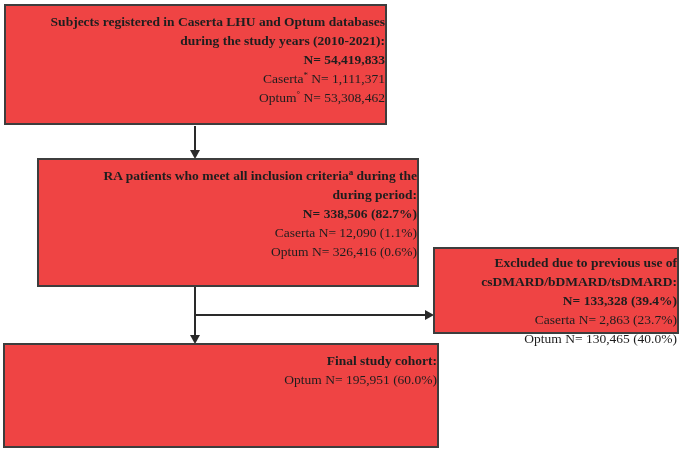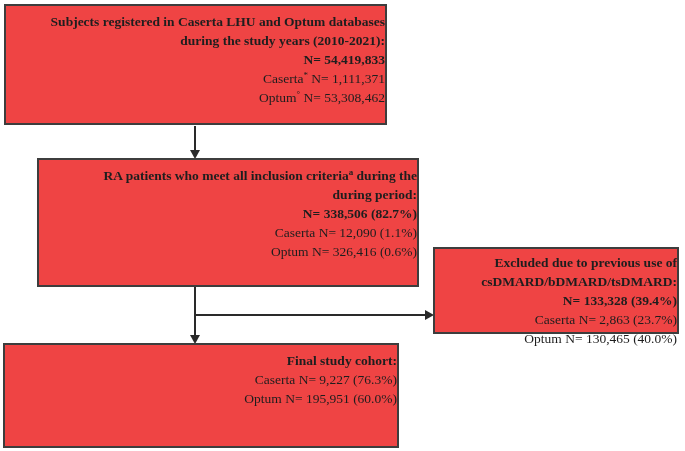--- a/index.html
+++ b/index.html
@@ -26,21 +26,21 @@
   }
   .fbox .b { font-weight: bold; }
   sup {
     font-size: 9px;
     line-height: 0;
     vertical-align: super;
   }
   #box-registered { left: 4px;   top: 4px;   width: 383px; height: 121px; padding-top: 6px; }
   #box-inclusion  { left: 5px;   top: 158px; width: 382px; height: 129px; padding-top: 6px; margin-left: 32px; }
   #box-excluded   { left: 433px; top: 247px; width: 246px; height: 87px; padding-top: 4px; }
-  #box-final      { left: 3px;   top: 343px; width: 396px; height: 105px; padding-top: 6px; }
+  #box-final      { left: 3px;   top: 343px; width: 436px; height: 105px; padding-top: 6px; }
 
   .vline, .hline { position: absolute; background: #2a2a2a; }
   .vline { width: 2px; }
   .hline { height: 2px; }
   #arrow1-line  { left: 194px; top: 126px; height: 27px; }
   #arrow2-line  { left: 194px; top: 287px; height: 50px; }
   #branch-line  { left: 194px; top: 314px; width: 233px; }
   .head-down {
     position: absolute;
     width: 0; height: 0;
@@ -92,17 +92,16 @@
   <div class="fbox" id="box-excluded">
     <div class="line b">Excluded due to previous use of</div>
     <div class="line b">csDMARD/bDMARD/tsDMARD:</div>
     <div class="line b">N= 133,328 (39.4%)</div>
     <div class="line">Caserta N= 2,863 (23.7%)</div>
     <div class="line">Optum N= 130,465 (40.0%)</div>
   </div>
 
   <div class="fbox" id="box-final">
     <div class="line b">Final study cohort:</div>
-    <div class="line">Caserta N= 9,227 (76.3%)</div>
     <div class="line">Optum N= 195,951 (60.0%)</div>
   </div>
 
 </div>
 
 </body></html>

